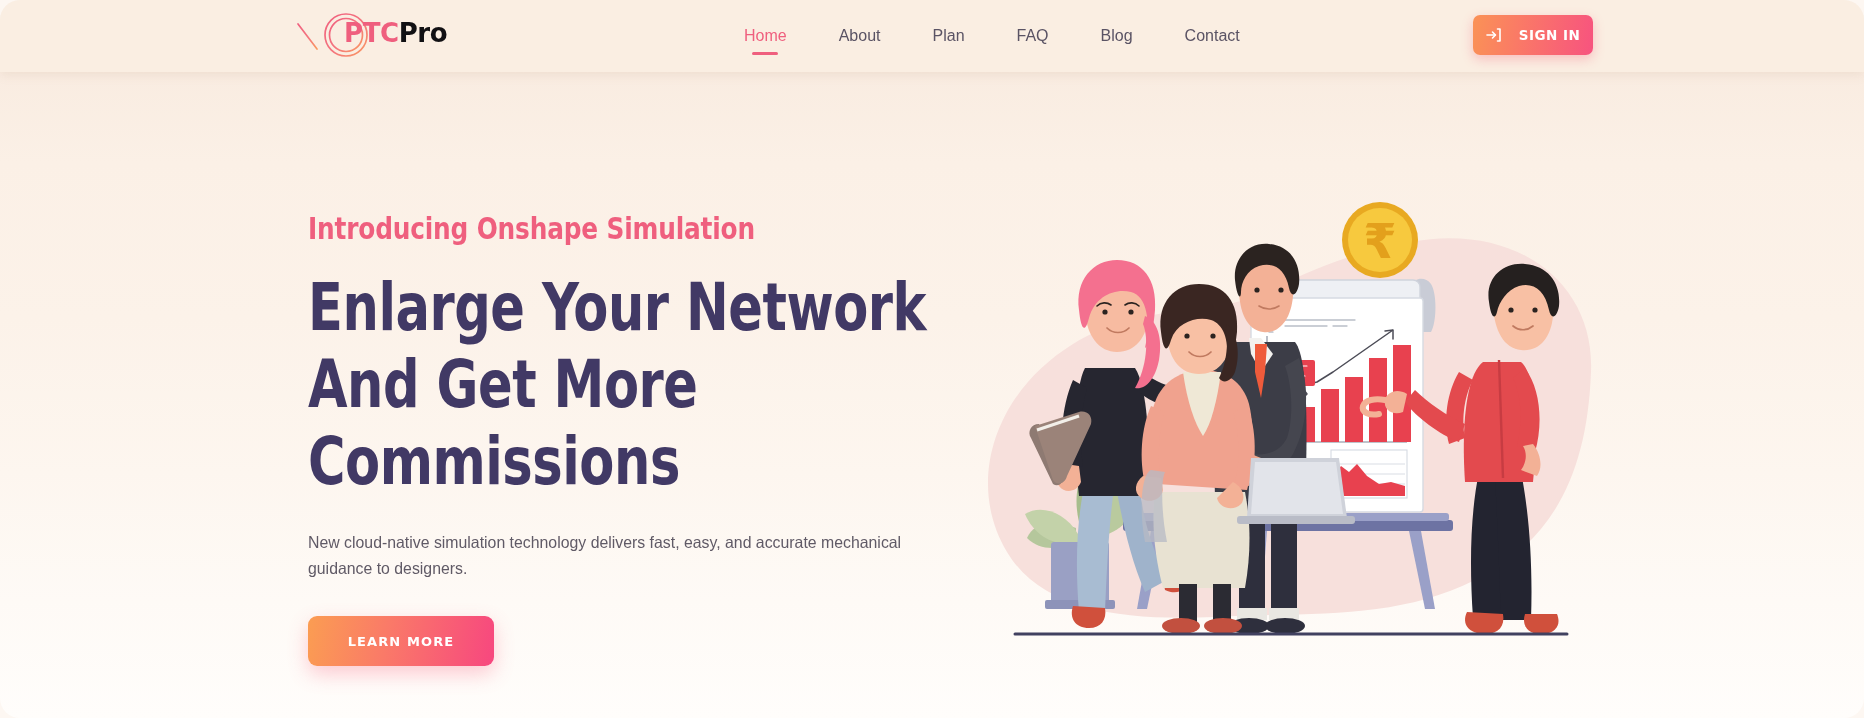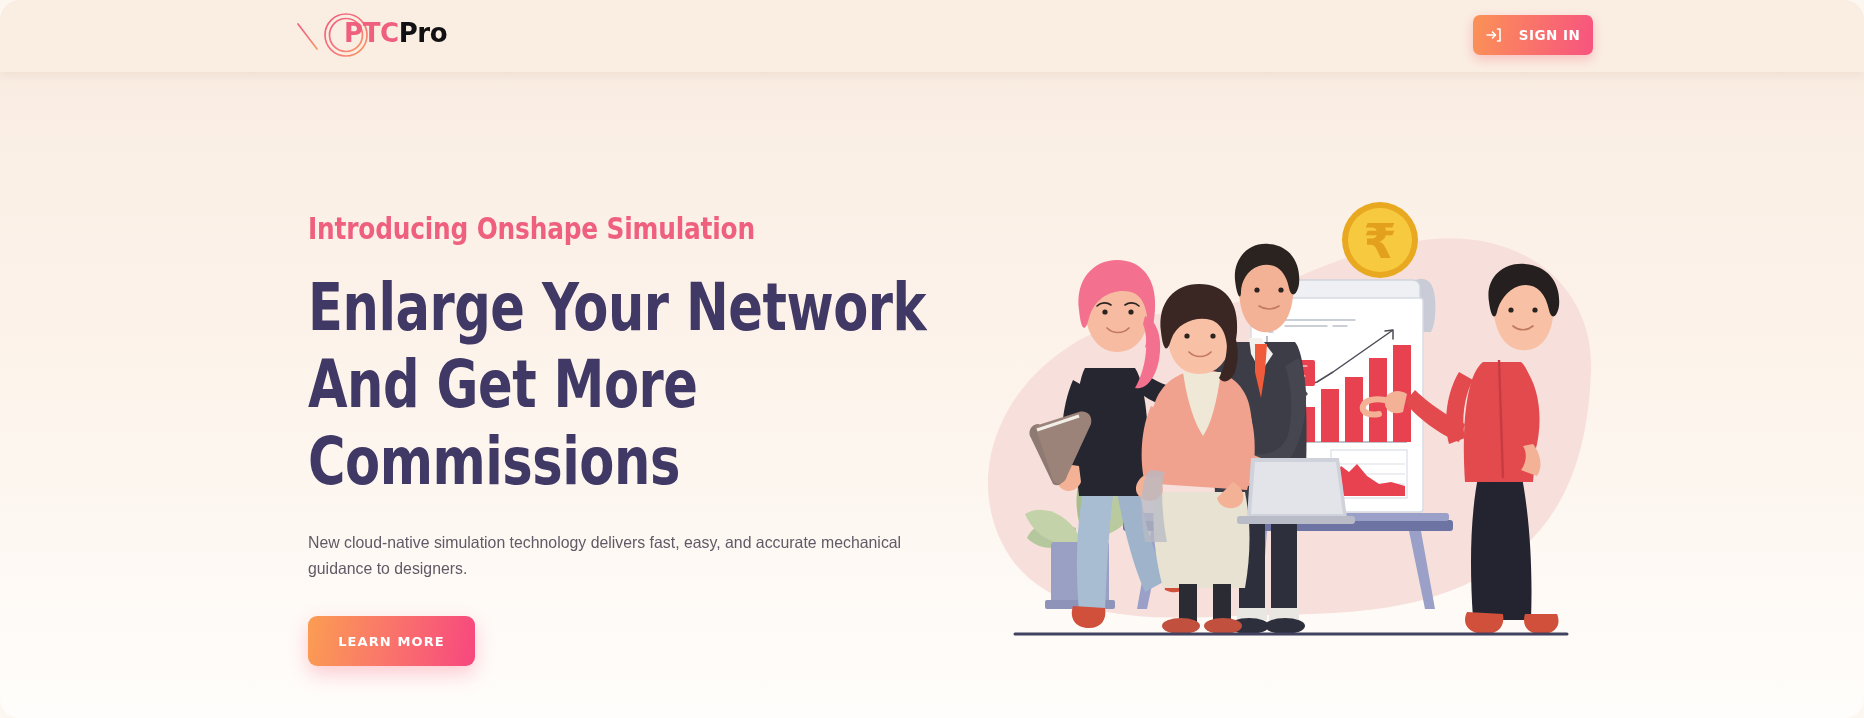--- a/index.html
+++ b/index.html
@@ -88,21 +88,21 @@
     transform:scaleX(0.86); transform-origin:left center;
     width:740px;
   }
   .subcopy {
     margin-top:28px; width:640px;
     font-size:16.5px; color:#605a66; line-height:1.62;
     transform:scaleX(0.96); transform-origin:left center;
   }
   .learn-btn {
     margin-top:34px;
-    width:167px; height:50px; border:none; border-radius:9px;
+    width:186px; height:50px; border:none; border-radius:9px;
     background:linear-gradient(100deg,#fb9d52 0%,#fa7a68 42%,#f7477f 100%);
     color:#fff; font-size:13px; font-weight:700; letter-spacing:1.1px;
     cursor:pointer; display:block;
     box-shadow:0 8px 20px rgba(247,90,118,0.30);
     font-family:"DejaVu Sans", sans-serif;
   }
 
   .hero-art {
     position:absolute; left:955px; top:0px;
     width:640px; height:646px;
@@ -133,20 +133,28 @@
           <path d="M17 34 L44 34"></path>
           <path d="M21 39 L40 39"></path>
           <path d="M2 14 L21 39"></path>
           <circle cx="50" cy="25" r="21"></circle>
           <circle cx="50" cy="25" r="16.5"></circle>
         </g>
       </svg>
       <span class="logo-text"><span class="logo-ptc">PTC</span><span class="logo-pro">Pro</span></span>
     </div>
 
+    <nav class="nav">
+      <a class="nav-item active">Home</a>
+      <a class="nav-item">About</a>
+      <a class="nav-item">Plan</a>
+      <a class="nav-item">FAQ</a>
+      <a class="nav-item">Blog</a>
+      <a class="nav-item">Contact</a>
+    </nav>
 
     <button class="signin-btn">
       <svg class="signin-icon" viewBox="0 0 16 16" fill="none" stroke="#fff" stroke-width="1.6" stroke-linecap="round" stroke-linejoin="round">
         <path d="M1 8 H9"></path>
         <path d="M6.5 5 L9.5 8 L6.5 11"></path>
         <path d="M11.5 2 H14 V14 H11.5"></path>
       </svg>
       <span>SIGN IN</span>
     </button>
   </header>

